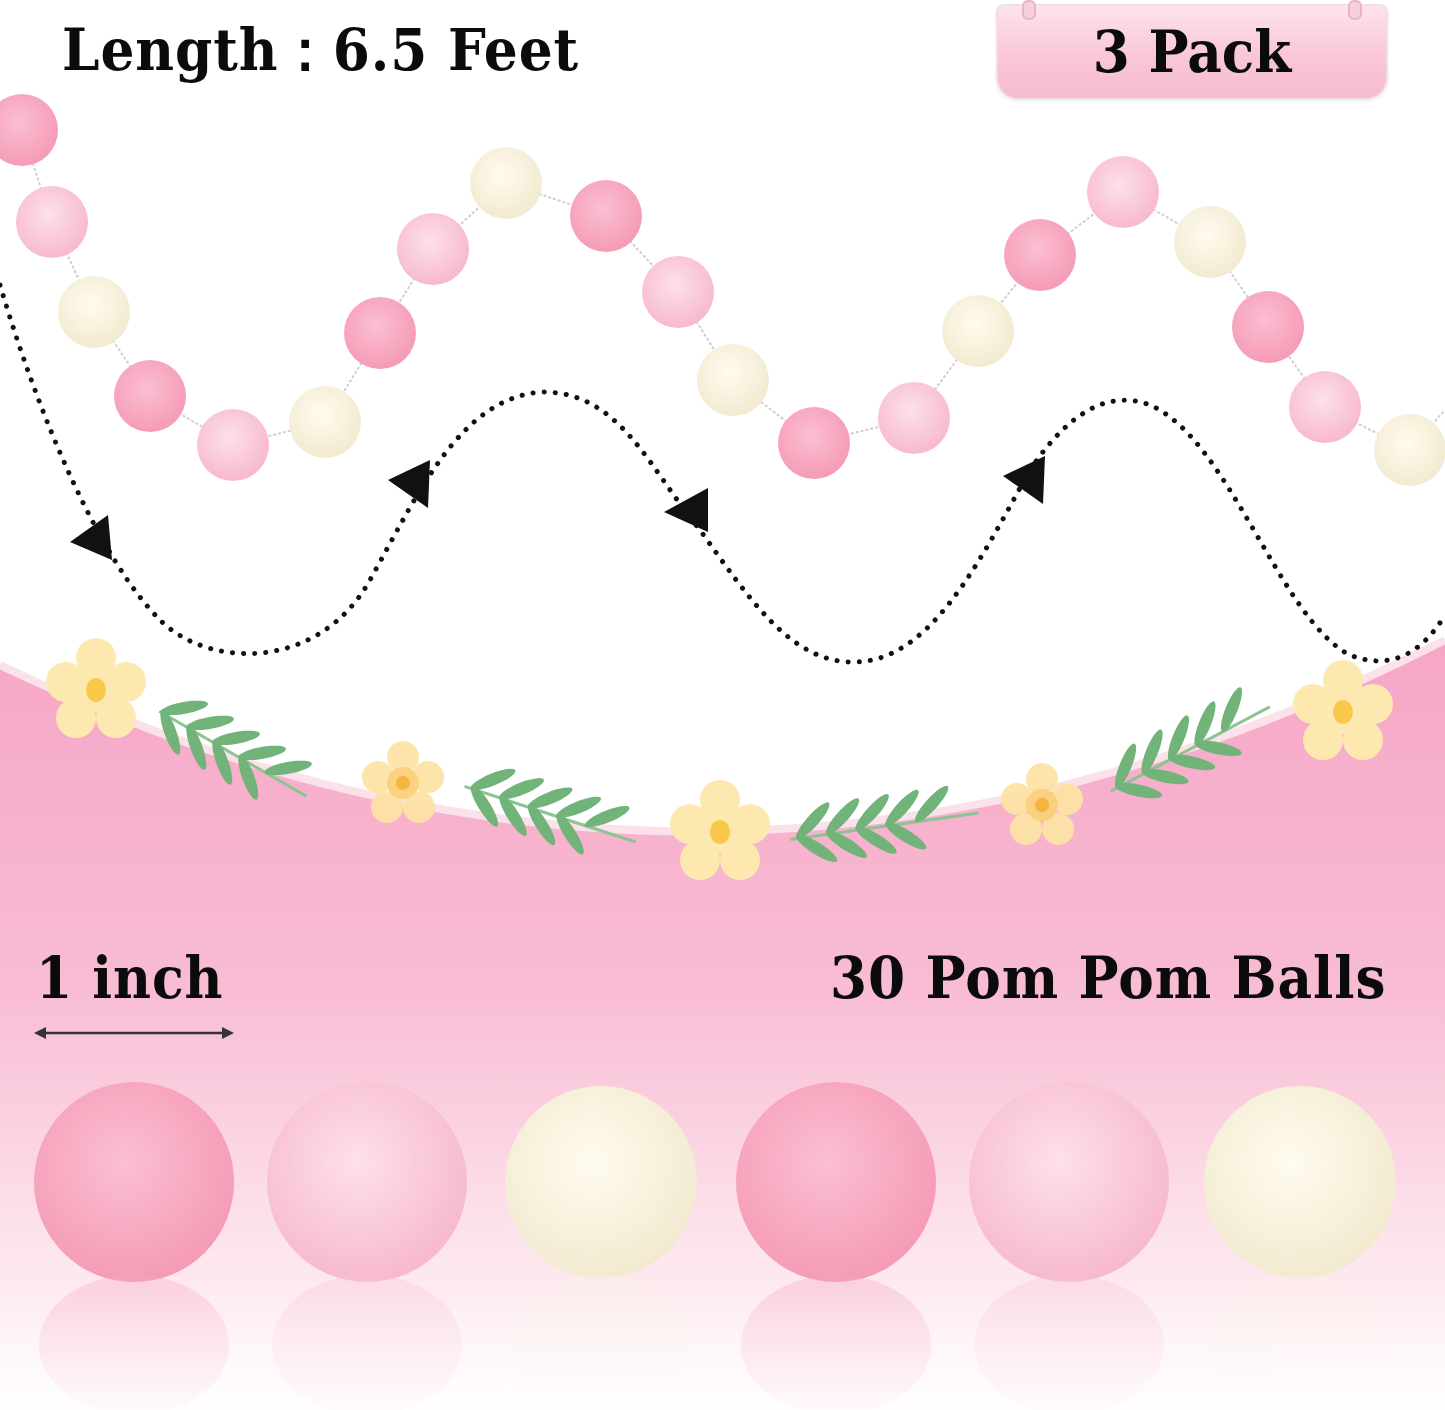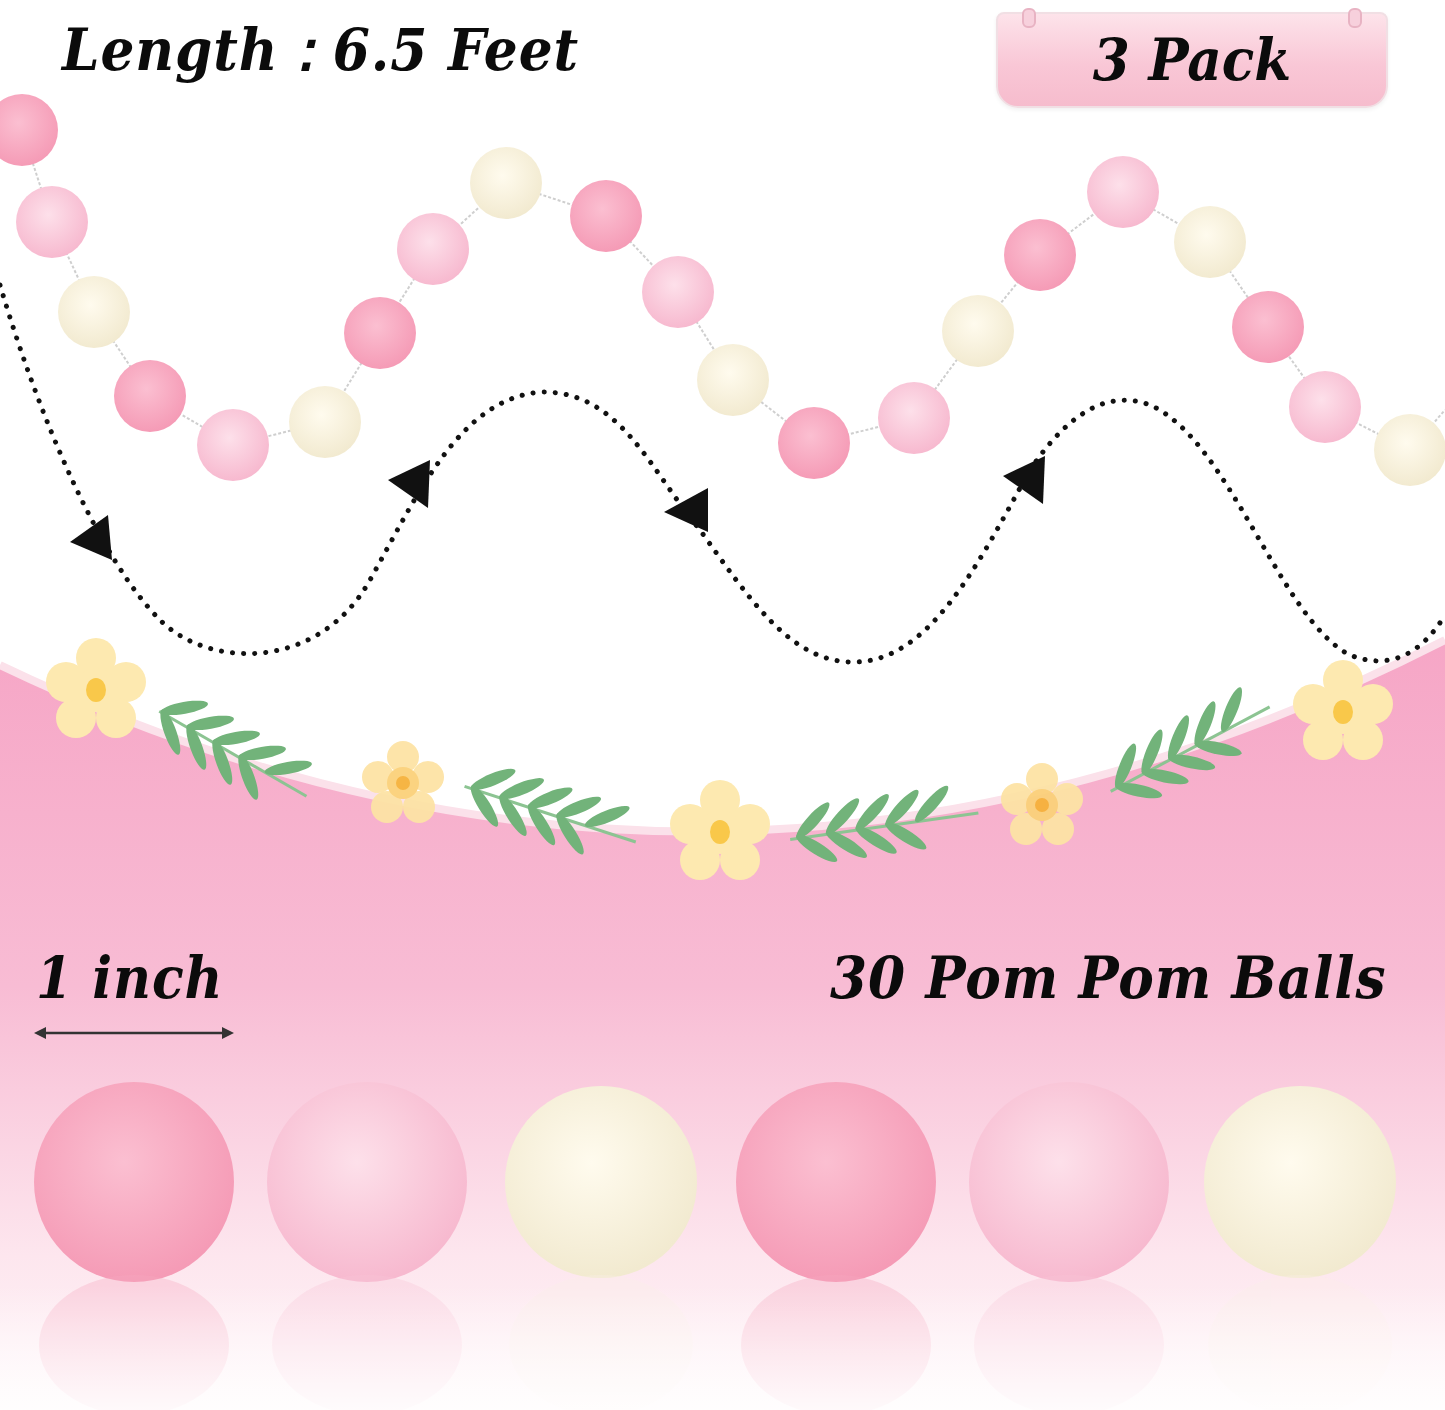--- a/index.html
+++ b/index.html
@@ -1,20 +1,20 @@
 <!DOCTYPE html>
 <html><head>
 <meta charset="utf-8">
 <style>
   html,body{margin:0;padding:0;background:#fff;}
-  #canvas{position:relative;width:1445px;height:1410px;overflow:hidden;background:#fff;font-family:"DejaVu Serif","Liberation Serif",serif;font-style:italic;}
+  #canvas{position:relative;width:1445px;height:1410px;overflow:hidden;background:#fff;font-family:"DejaVu Serif","Liberation Serif",serif;}
   svg.scene{position:absolute;left:0;top:0;}
   .label{position:absolute;color:#0b0b0b;font-family:"DejaVu Serif","Liberation Serif",serif;font-weight:bold;white-space:nowrap;letter-spacing:1px;}
   #length-label{left:62px;top:12px;font-size:58px;transform:scaleX(0.92);transform-origin:left top;}
-  #pack-badge{position:absolute;left:996px;top:12px;width:388px;height:92px;border-radius:8px 8px 22px 22px;
+  #pack-badge{position:absolute;left:996px;top:4px;width:388px;height:92px;border-radius:8px 8px 22px 22px;
     background:linear-gradient(180deg,#fde3ea 0%,#f9c7d6 55%,#f6bccd 100%);
     border:2px solid #f1dfe4;box-shadow:0 2px 4px rgba(0,0,0,0.06);}
   .hook{position:absolute;top:-6px;width:10px;height:16px;border:2px solid #e8b3c3;border-radius:6px;background:#f7d0dc;}
   #pack-label{position:absolute;left:0;right:0;top:12px;text-align:center;font-size:58px;font-weight:bold;color:#0b0b0b;font-family:"DejaVu Serif","Liberation Serif",serif;transform:scaleX(0.92);}
   #inch-label{left:36px;top:944px;font-size:58px;transform:scaleX(0.9);transform-origin:left top;}
   #count-label{left:830px;top:944px;font-size:58px;transform:scaleX(0.92);transform-origin:left top;}
 </style>
 </head>
 <body>
 

